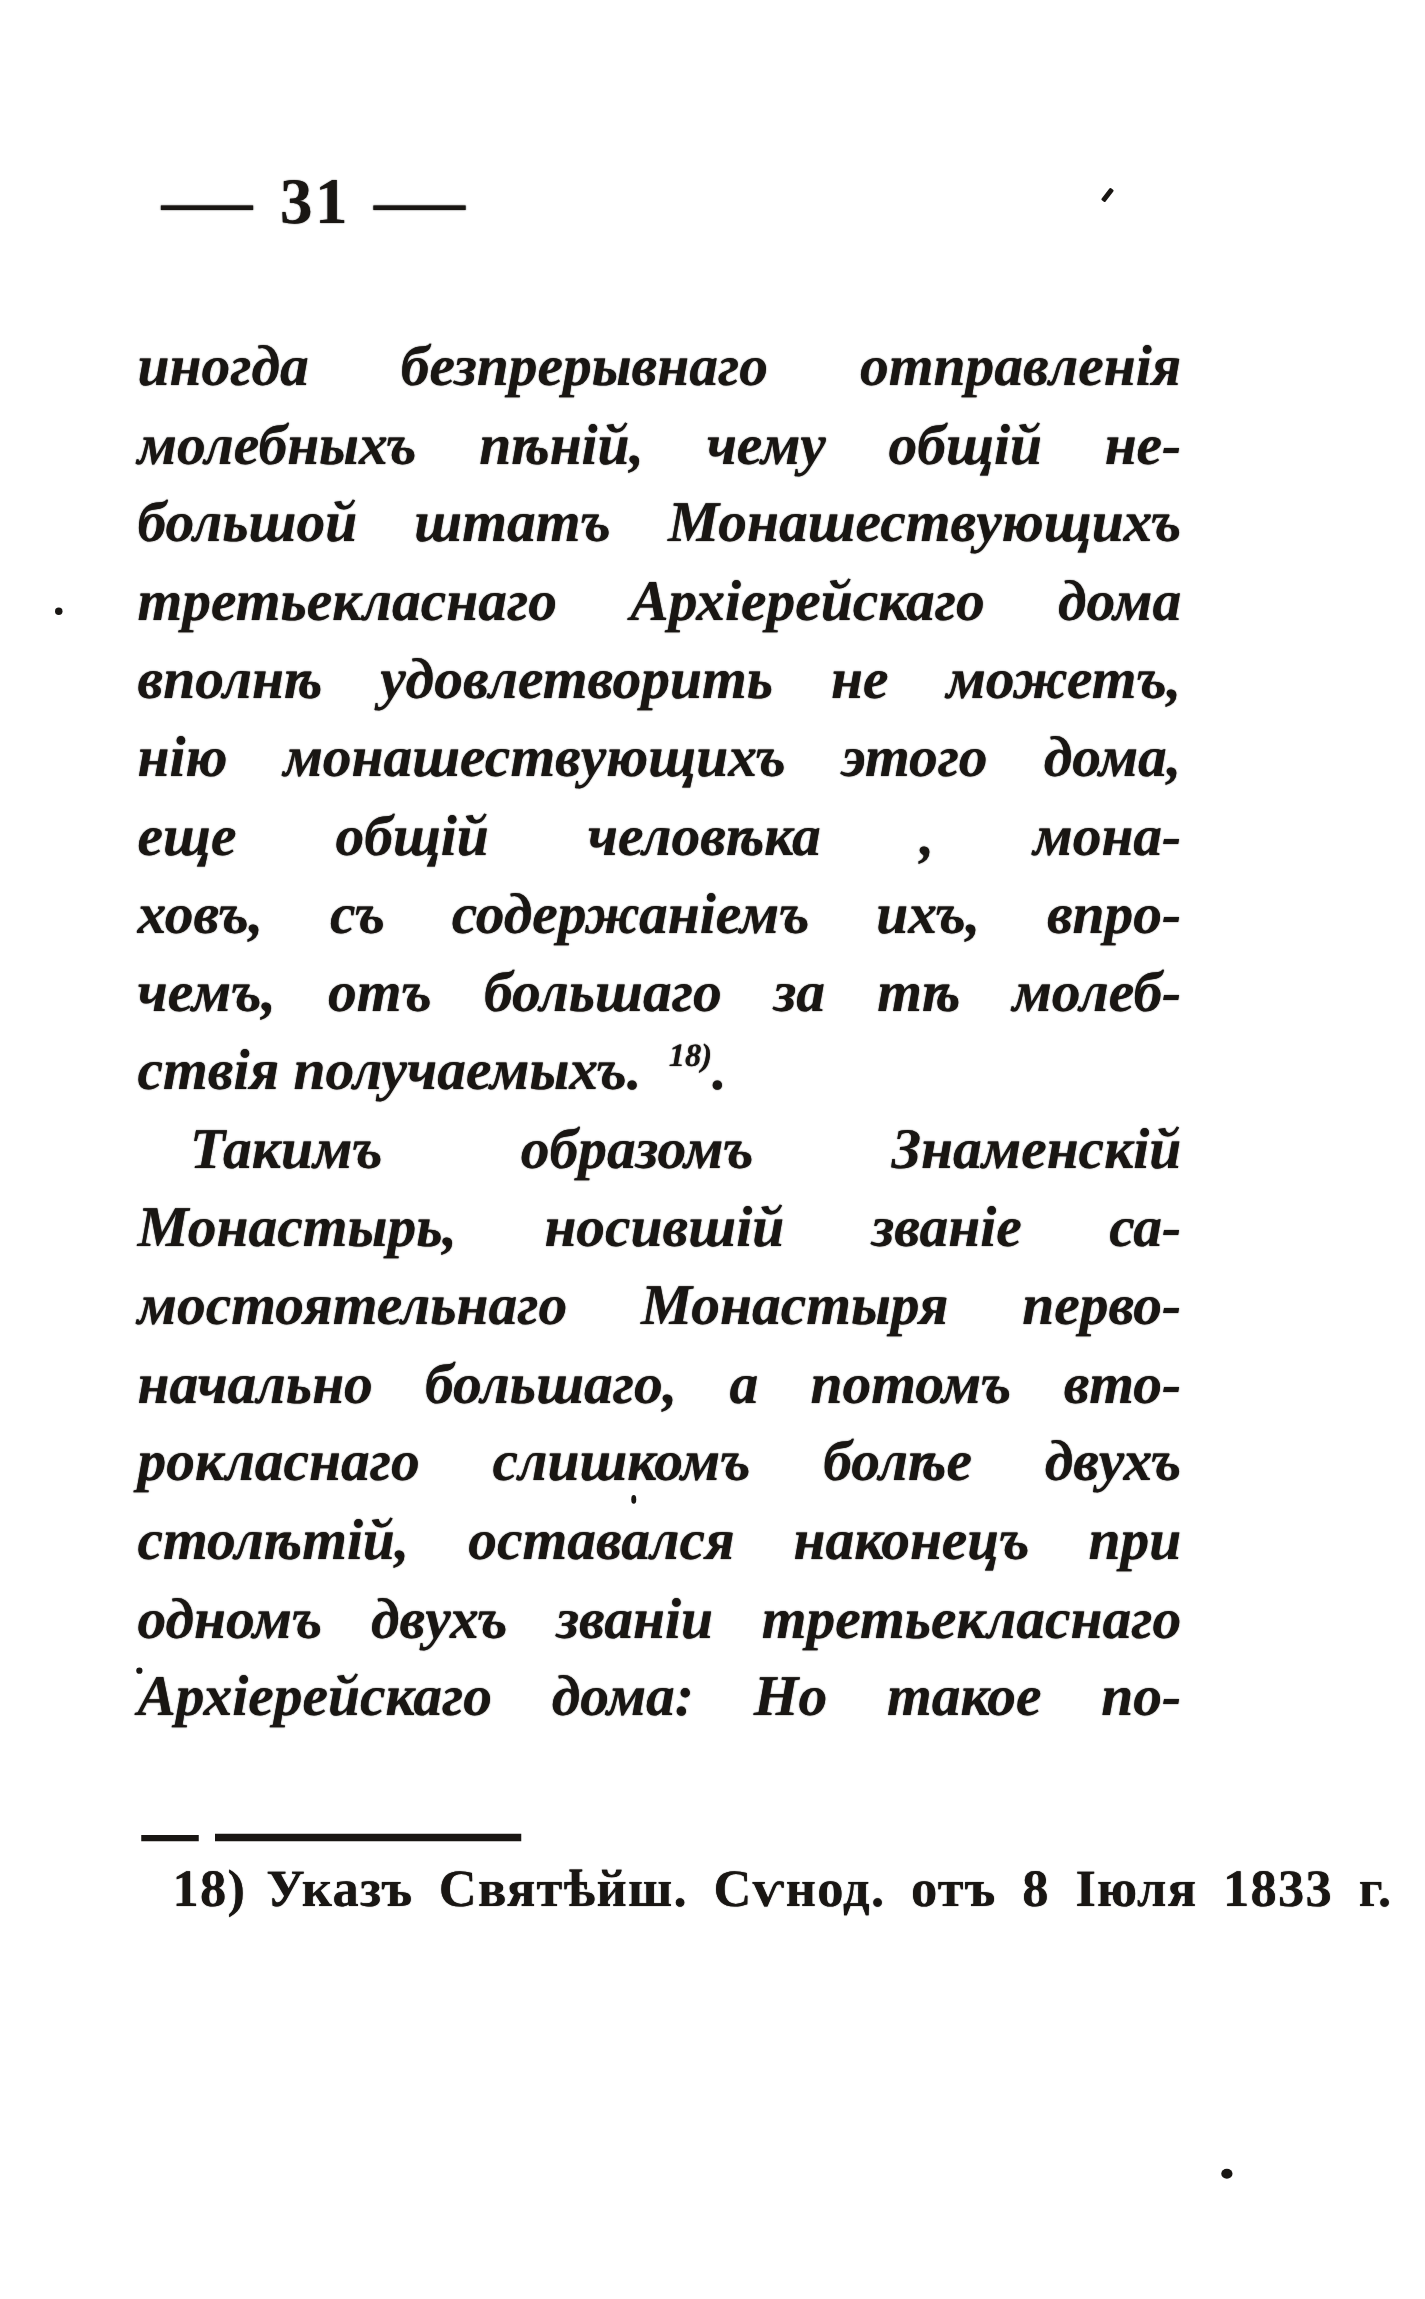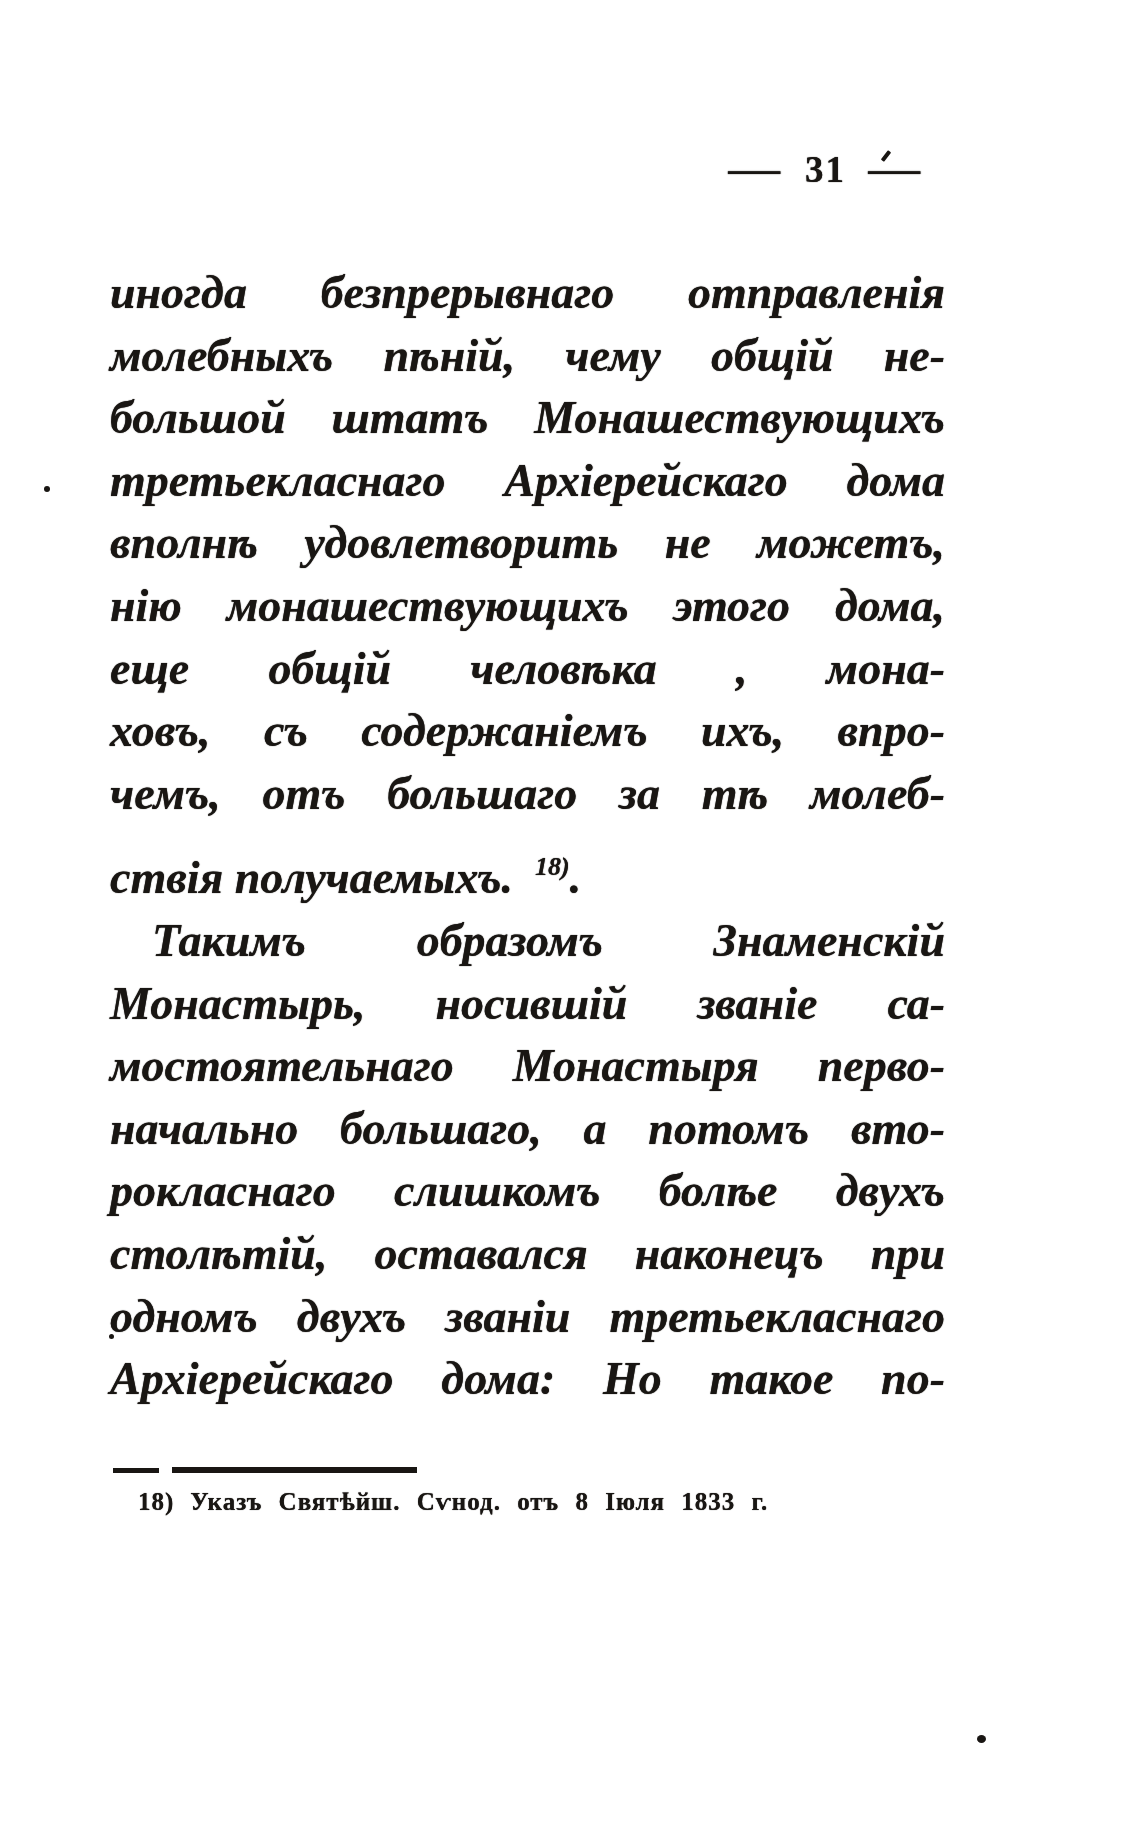--- a/index.html
+++ b/index.html
@@ -8,25 +8,25 @@
     width: 1140px;
     height: 1839px;
     background: #ffffff;
     overflow: hidden;
     font-family: "Liberation Serif", "DejaVu Serif", serif;
     color: #191613;
   }
   
   .pagehead {
     position: absolute;
-    top: 148px;
+    top: 132px;
     left: 110px;
     width: 835px;
-    text-align: right;
-    font-size: 37px;
+    text-align: left;
+    font-size: 52px;
     font-weight: 700;
     letter-spacing: 2px;
     text-shadow: 0 0 1px #191613;
   }
   .pagehead .dash { display: inline-block; transform: scaleX(1.4); margin: 0 30px; }
   
   .bodytext {
     position: absolute;
     top: 262px;
     left: 110px;
@@ -37,21 +37,21 @@
     height: 62.6px;
     line-height: 62.6px;
     font-size: 46px;
     font-weight: 700;
     text-align: justify;
     text-align-last: justify;
     text-shadow: 0 0 1px #191613;
     white-space: normal;
     overflow: visible;
   }
-  .line.nojust { text-align: left; text-align-last: left; margin-top: 22px; }
+  .line.nojust { text-align: left; text-align-last: left; }
   .line.indent { text-indent: 42px; }
   .line sup {
     font-size: 26px;
     font-weight: 700;
     vertical-align: 18px;
     line-height: 0;
     margin-left: 22px;
   }
   
   .fnrule-a {
@@ -64,21 +64,21 @@
     position: absolute;
     top: 1467px; left: 172px;
     width: 245px; height: 6px;
     background: #191613;
   }
   .footnote {
     position: absolute;
     top: 1488px;
     left: 138px;
     width: 800px;
-    font-size: 25px;
+    font-size: 42px;
     font-weight: 700;
     letter-spacing: 1px;
     word-spacing: 9px;
     text-shadow: 0 0 0.8px #191613;
     white-space: nowrap;
   }
   .footnote .marker { margin-right: 16px; }
   
   .speck { position: absolute; background: #191613; border-radius: 50%; }
   .speck.tick { border-radius: 1px; transform: rotate(38deg); }

